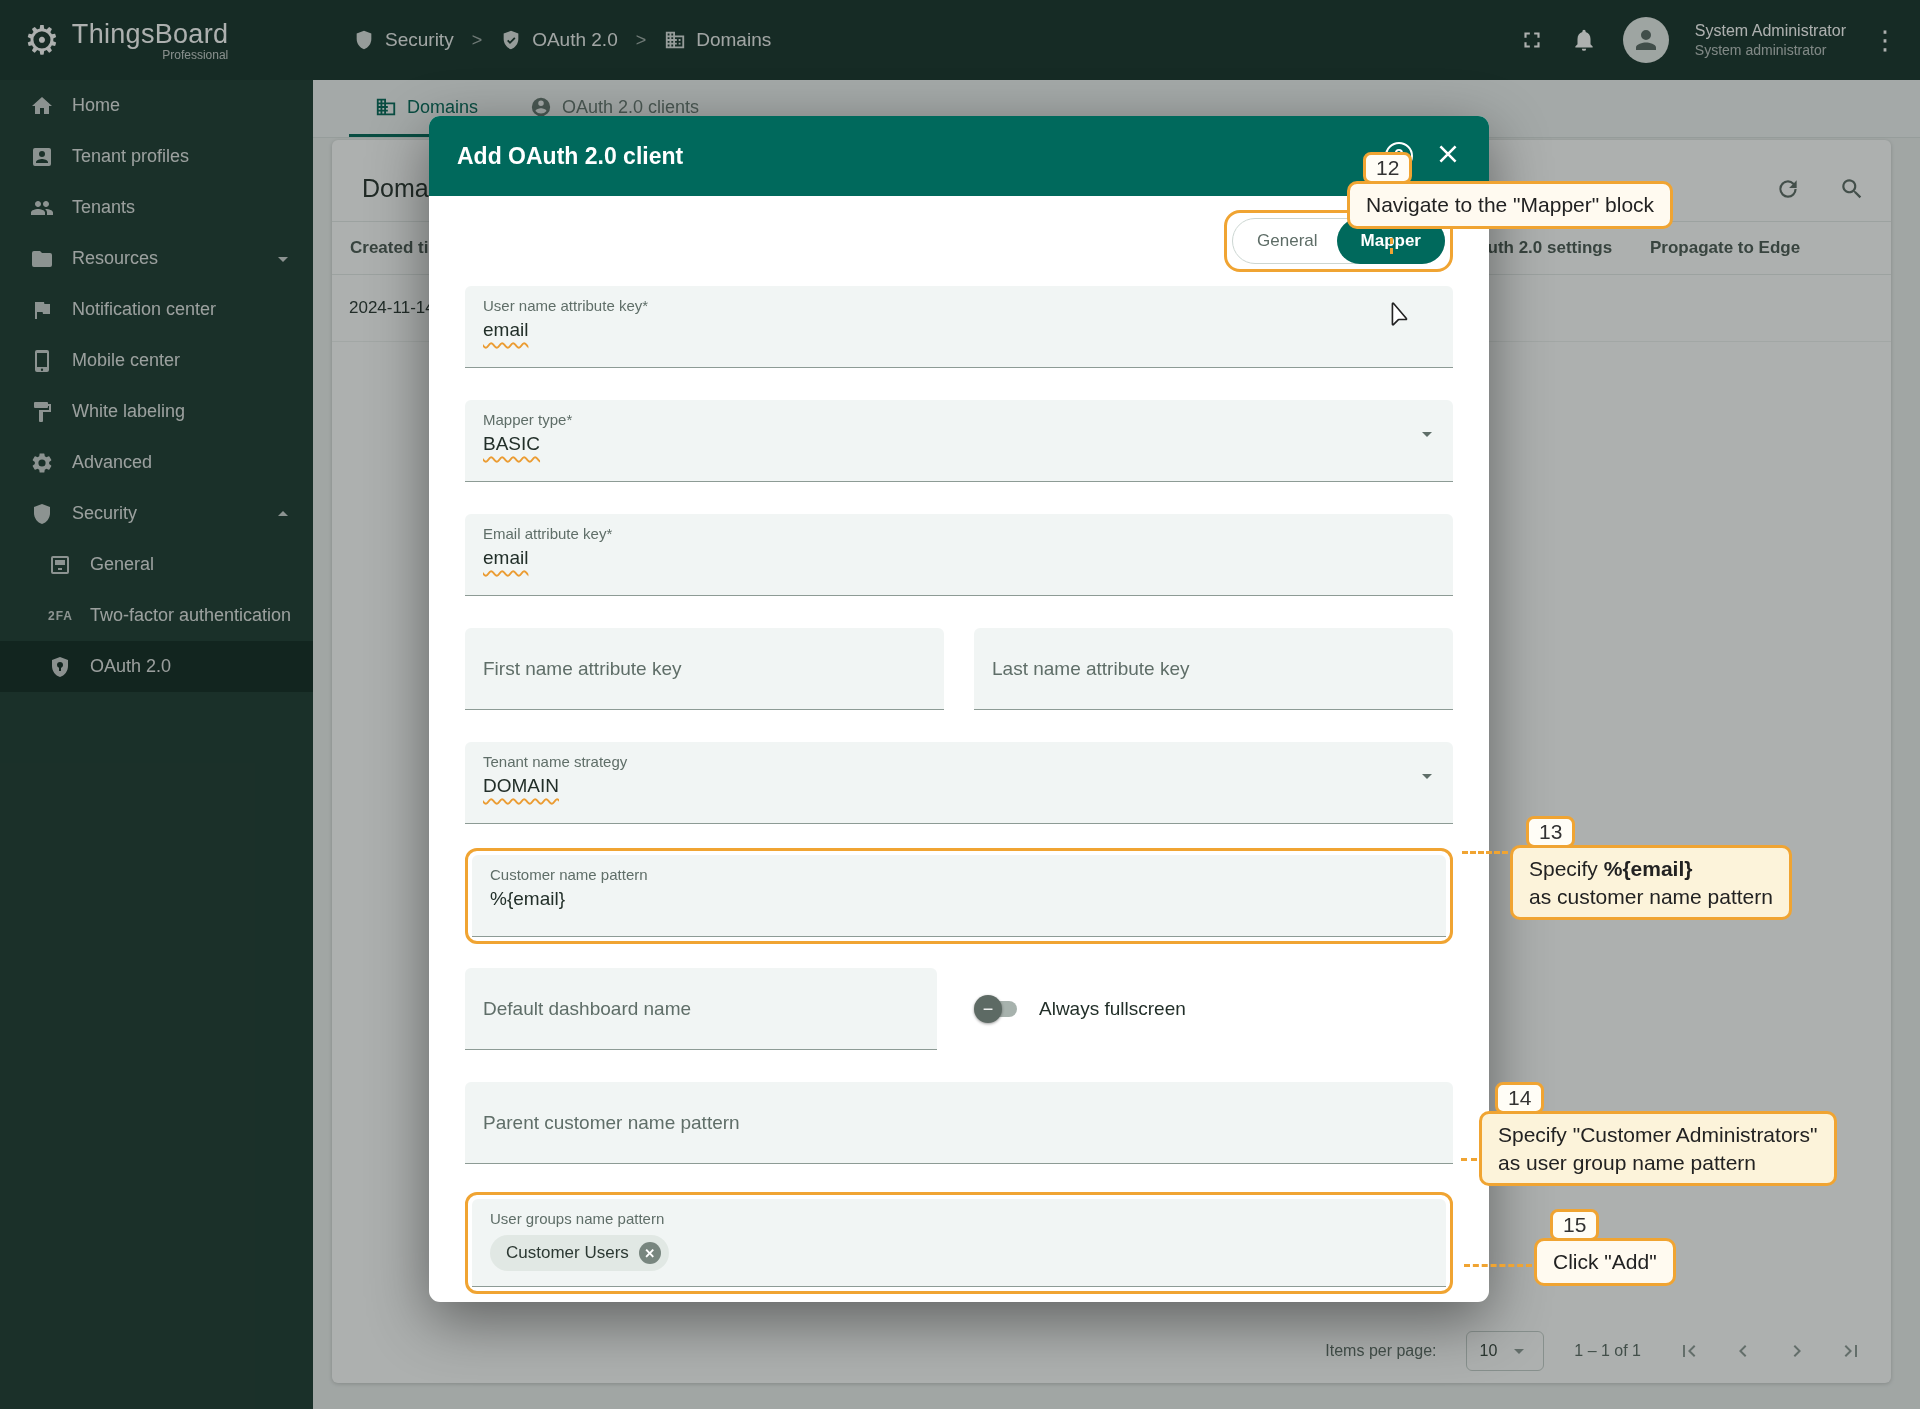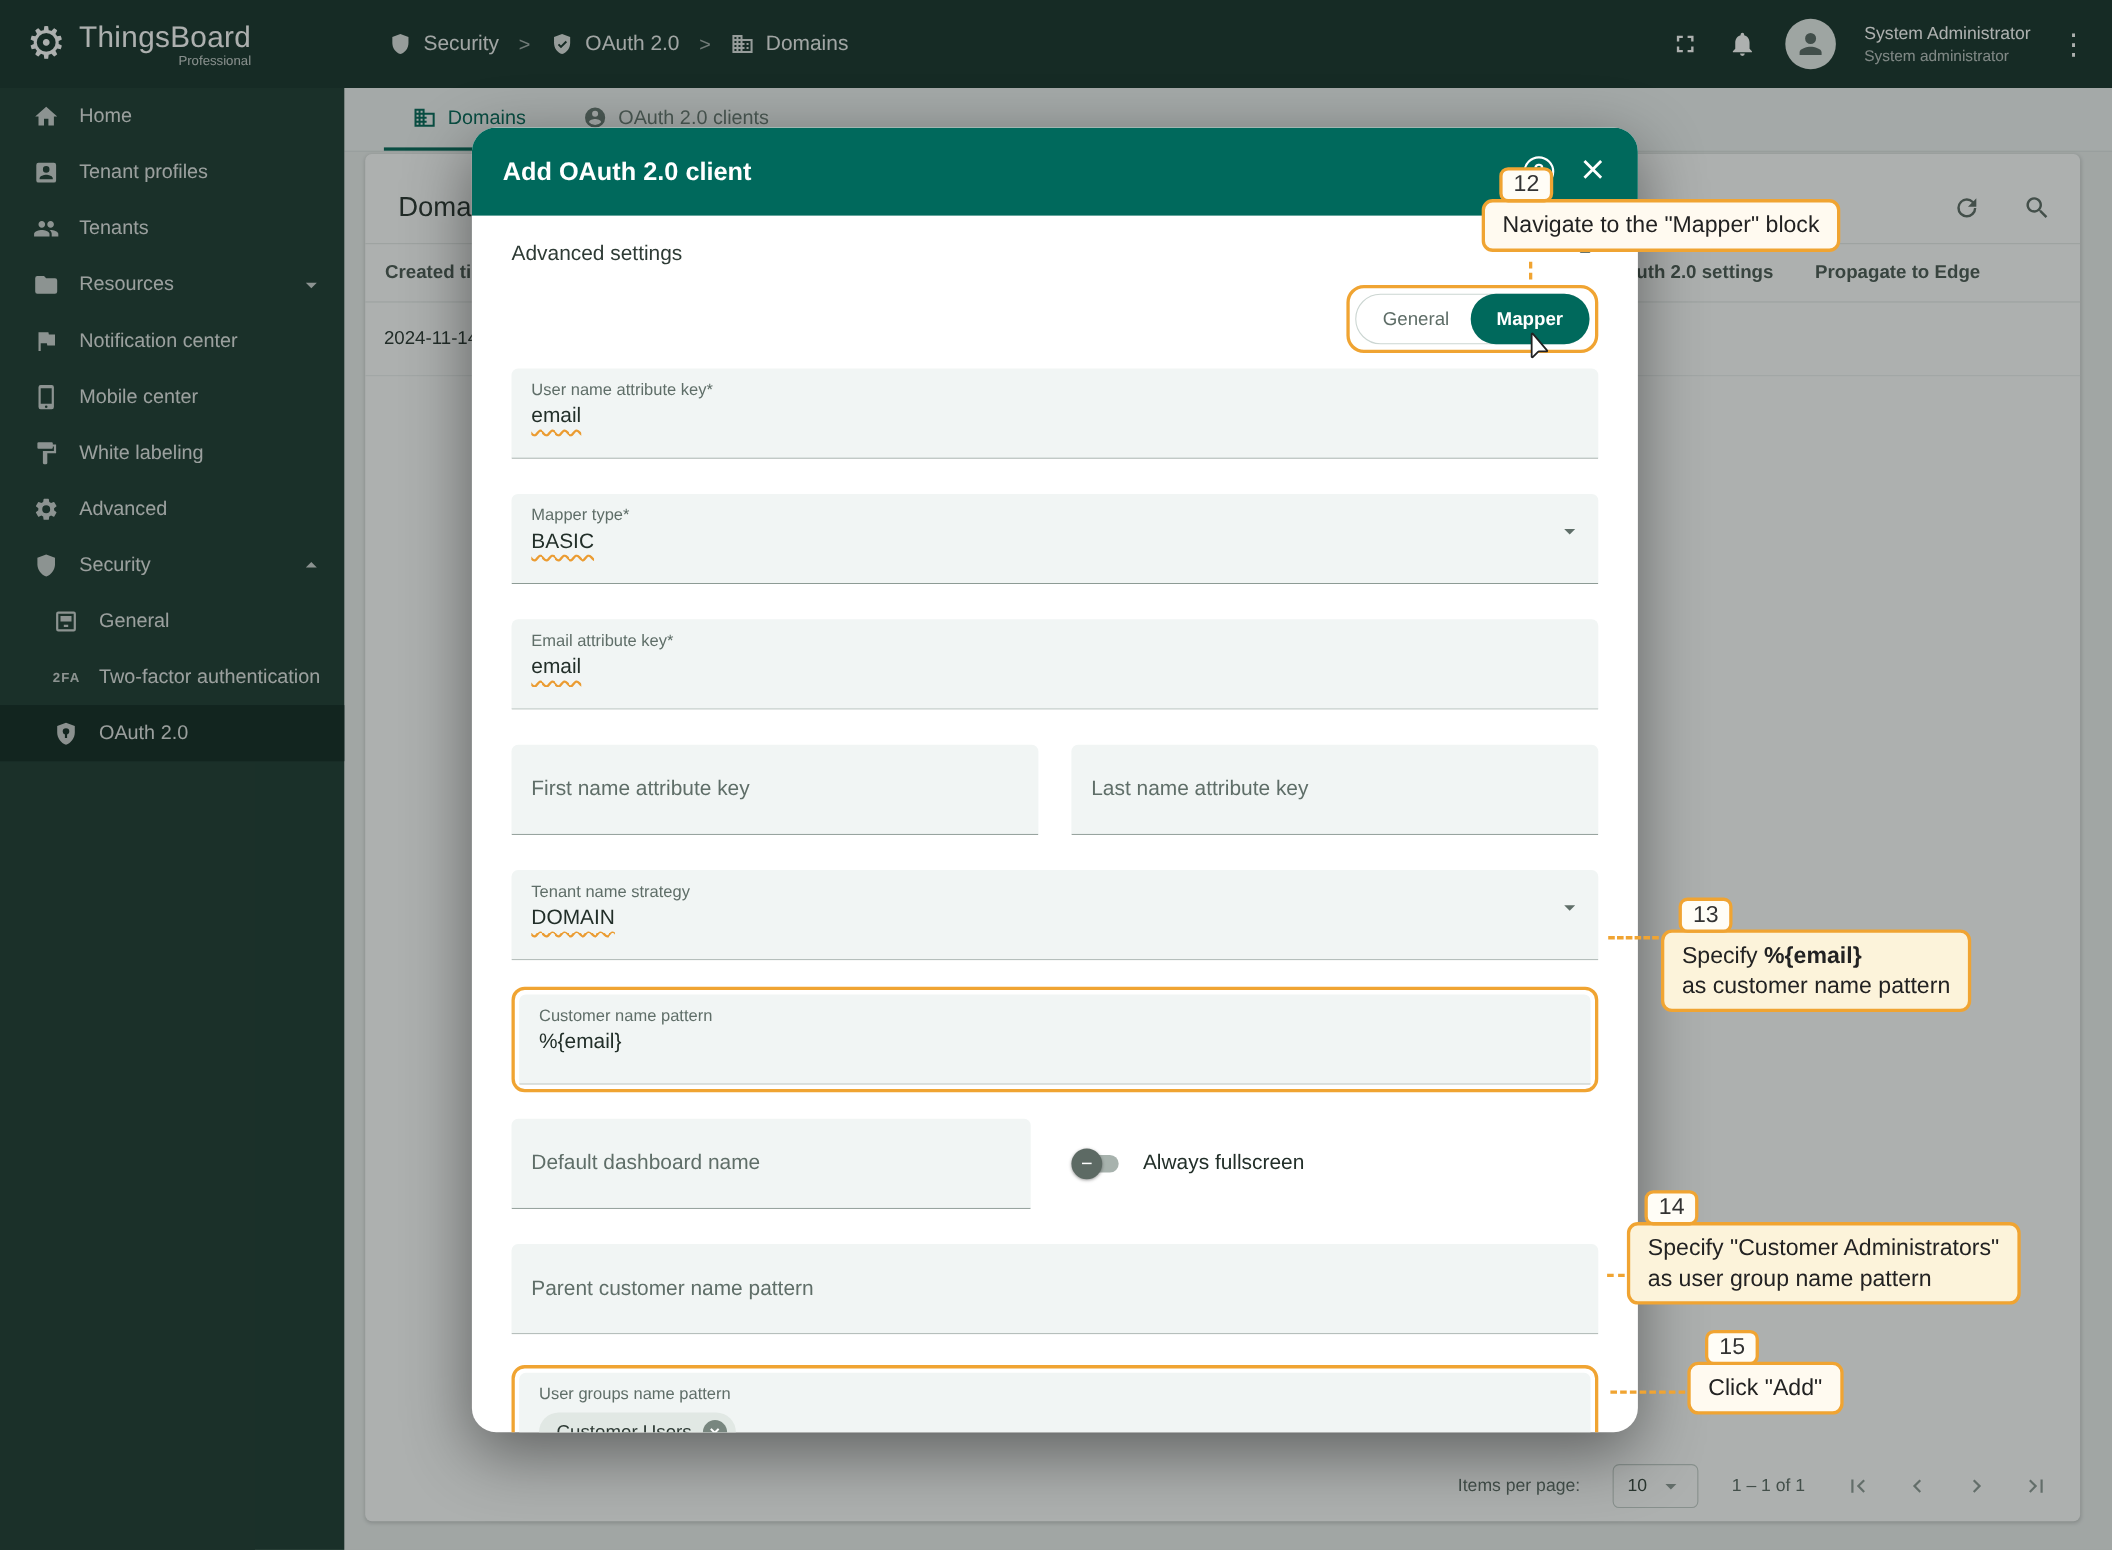--- a/index.html
+++ b/index.html
@@ -61,21 +61,21 @@
   .pagination{position:absolute;bottom:0;left:0;right:0;height:64px;display:flex;align-items:center;
               justify-content:flex-end;gap:30px;padding-right:28px;font-size:16px;color:#5e6d67;}
   .pp-select{display:flex;align-items:center;gap:10px;border:1px solid #c6cfcb;border-radius:6px;
              padding:7px 12px;color:#39463f;}
   .pp-select svg,.page-nav svg{width:24px;height:24px;fill:#8f9c97;}
   .page-nav{display:flex;gap:30px;margin-left:6px;}
 
   
   .backdrop{position:absolute;inset:0;background:rgba(16,24,21,.34);z-index:40;}
   .modal{position:absolute;left:429px;top:116px;width:1060px;height:1186px;background:#fff;
-         border-radius:22px;box-shadow:0 18px 60px rgba(0,0,0,.45);z-index:50;box-sizing:border-box;overflow:hidden;}
+         border-radius:11px;box-shadow:0 18px 60px rgba(0,0,0,.45);z-index:50;box-sizing:border-box;overflow:hidden;}
   .modal-head{height:80px;background:#00695c;display:flex;align-items:center;padding:0 28px;}
   .modal-title{color:#fff;font-size:23px;font-weight:600;flex:1;}
   .help-icon{width:28px;height:28px;border:2px solid #fff;border-radius:50%;color:#fff;font-size:16px;
              font-weight:700;display:flex;align-items:center;justify-content:center;margin-right:22px;box-sizing:border-box;}
   .close-icon svg{width:26px;height:26px;stroke:#fff;stroke-width:2.4;}
   .modal-body{padding:0 36px;}
   .section-row{margin-top:20px;display:flex;align-items:center;justify-content:space-between;}
   .section-title{font-size:19px;color:#2e3b35;}
   .collapse svg{width:24px;height:24px;fill:#66756f;}
   .toggle-row{margin-top:14px;display:flex;justify-content:flex-end;}
@@ -339,28 +339,20 @@
     <div class="modal-head">
       <span class="modal-title">Add OAuth 2.0 client</span>
       <span class="help-icon">?</span>
       <span class="close-icon">
         <svg viewBox="0 0 24 24" fill="none">
             <path d="M5 5l14 14M19 5L5 19"></path>
           </svg>
       </span>
     </div>
     <div class="modal-body">
-      <div class="section-row">
-        <span class="section-title">Advanced settings</span>
-        <span class="collapse">
-          <svg viewBox="0 0 24 24">
-              <path d="M7 14l5-5 5 5z"></path>
-            </svg>
-        </span>
-      </div>
       <div class="toggle-row">
         <div class="toggle-hl">
           <div class="btn-toggle">
             <span class="bt-general">General</span>
             <span class="bt-mapper">Mapper</span>
           </div>
         </div>
       </div>
 
       <div class="field mt14">

